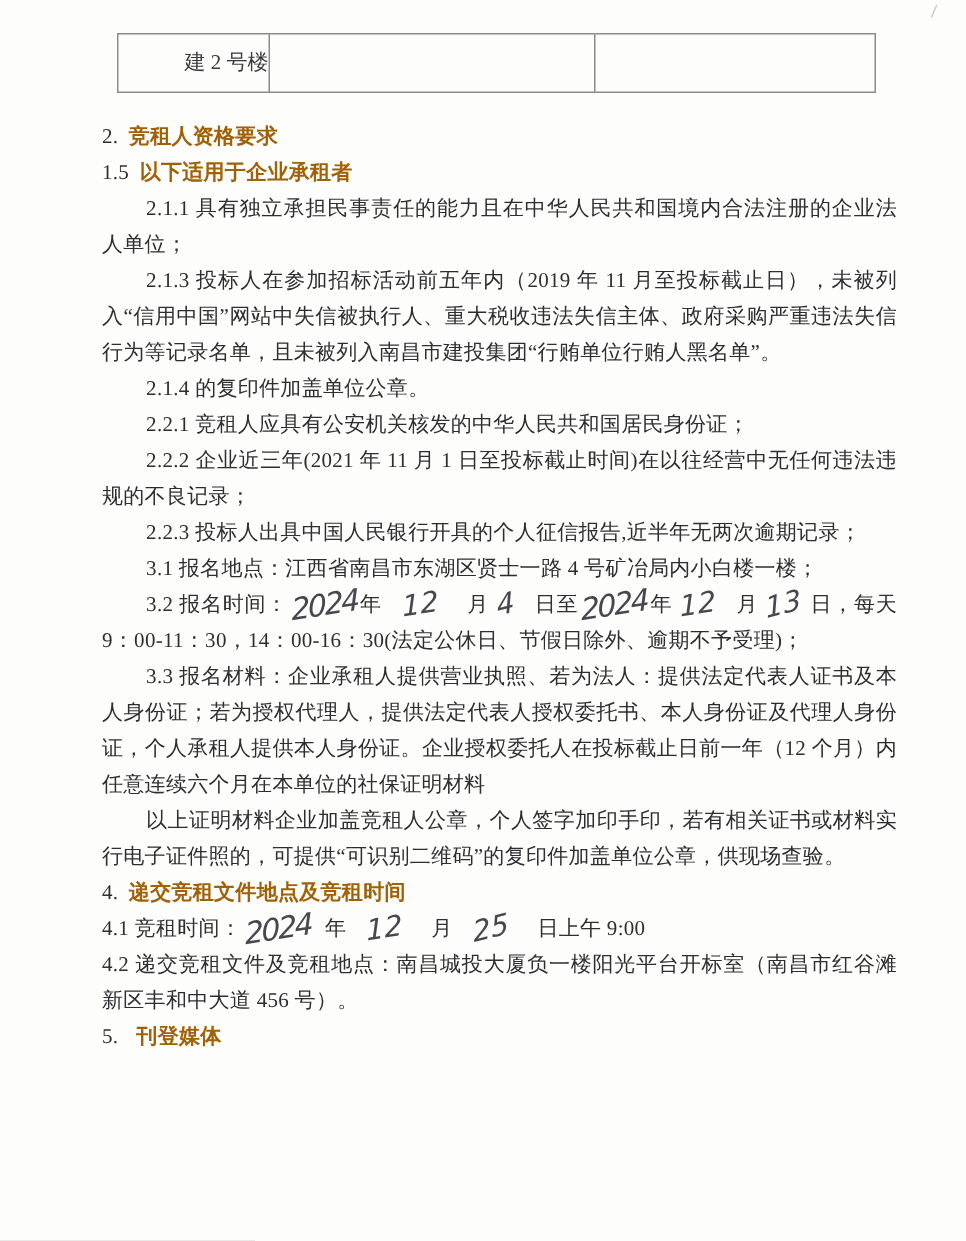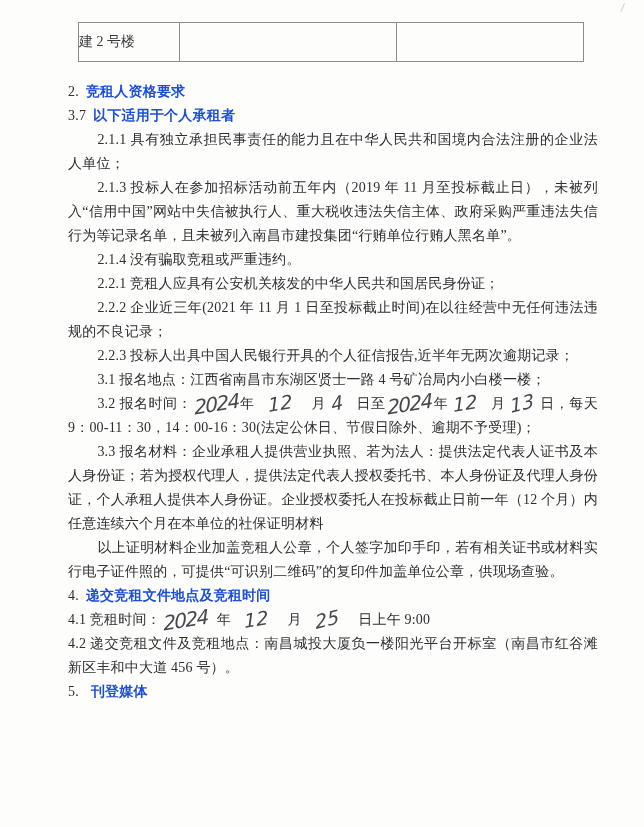--- a/index.html
+++ b/index.html
@@ -18,38 +18,38 @@
     border-collapse:collapse;table-layout:fixed;
   }
   .doc-table td{
     border:1px solid #8c8c8c;
     height:38px;
     font-size:14px;
     color:#3a3a3c;
     padding:0;
     vertical-align:middle;
   }
-  .doc-table td.c1{width:100px;text-align:left;border-radius:13px;}
+  .doc-table td.c1{width:100px;text-align:right;border-radius:13px;}
   .doc-table td.c2{width:216px;}
   .doc-table td.c3{width:186px;}
   
   .content{
     position:absolute;top:80px;left:68px;width:530px;
   }
   .content p{
     margin:0;
     font-size:14px;
     line-height:24px;
     text-align:justify;
     letter-spacing:0.2px;
   }
   .ind{text-indent:2.1em;}
   .h{text-align:left;}
   .h .num{font-weight:400;margin-right:7px;}
-  .h .label{font-weight:700;color:#1d4ed8;}
+  .h .label{font-weight:700;color:#a16207;}
   .h5-line .num{margin-right:12px;}
   
   .hw{
     display:inline-block;
     font-family:"DejaVu Sans",sans-serif;
     font-style:italic;
     color:#47474e;
     font-size:19px;
     line-height:12px;
     transform:rotate(-9deg) skewX(-6deg);
@@ -84,25 +84,25 @@
       <td class="c2"></td>
       <td class="c3"></td>
     </tr>
   </tbody>
     </table>
 
   <div class="content">
 
     <p class="h"><span class="num">2.</span><span class="label">竞租人资格要求</span></p>
 
-    <p class="h"><span class="num">3.7</span><span class="label">以下适用于个人承租者</span></p>
+    <p class="h"><span class="num">1.5</span><span class="label">以下适用于企业承租者</span></p>
 
     <p class="ind">2.1.1 具有独立承担民事责任的能力且在中华人民共和国境内合法注册的企业法人单位；</p>
     <p class="ind">2.1.3 投标人在参加招标活动前五年内（2019 年 11 月至投标截止日），未被列入“信用中国”网站中失信被执行人、重大税收违法失信主体、政府采购严重违法失信行为等记录名单，且未被列入南昌市建投集团“行贿单位行贿人黑名单”。</p>
-    <p class="ind">2.1.4 没有骗取竞租或严重违约。</p>
+    <p class="ind">2.1.4 的复印件加盖单位公章。</p>
 
 
     <p class="ind">2.2.1 竞租人应具有公安机关核发的中华人民共和国居民身份证；</p>
     <p class="ind">2.2.2 企业近三年(2021 年 11 月 1 日至投标截止时间)在以往经营中无任何违法违规的不良记录；</p>
     <p class="ind">2.2.3 投标人出具中国人民银行开具的个人征信报告,近半年无两次逾期记录；</p>
 
 
     <p class="ind">3.1 报名地点：江西省南昌市东湖区贤士一路 4 号矿冶局内小白楼一楼；</p>
 
     <p class="ind"><span>3.2 报名时间：</span><span class="hw year">2024</span><span>年</span><span class="gap-s"></span><span class="hw">12</span><span class="gap-m"></span><span>月</span><span class="hw day">4</span><span class="gap-s"></span><span>日至</span><span class="hw year">2024</span><span>年</span><span class="hw">12</span><span class="gap-s"></span><span>月</span><span class="hw day">13</span><span>日，每天 9：00-11：30，14：00-16：30(法定公休日、节假日除外、逾期不予受理)；</span></p>

